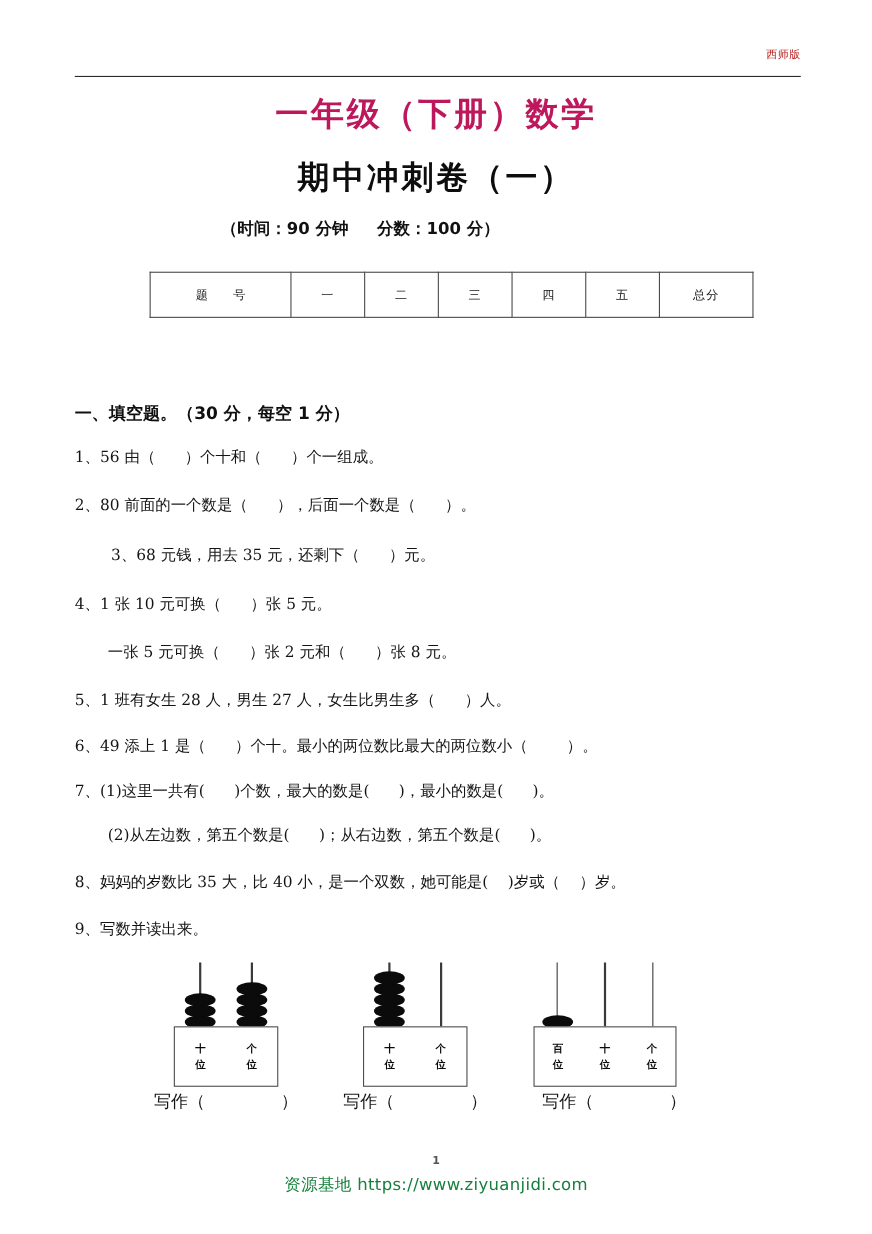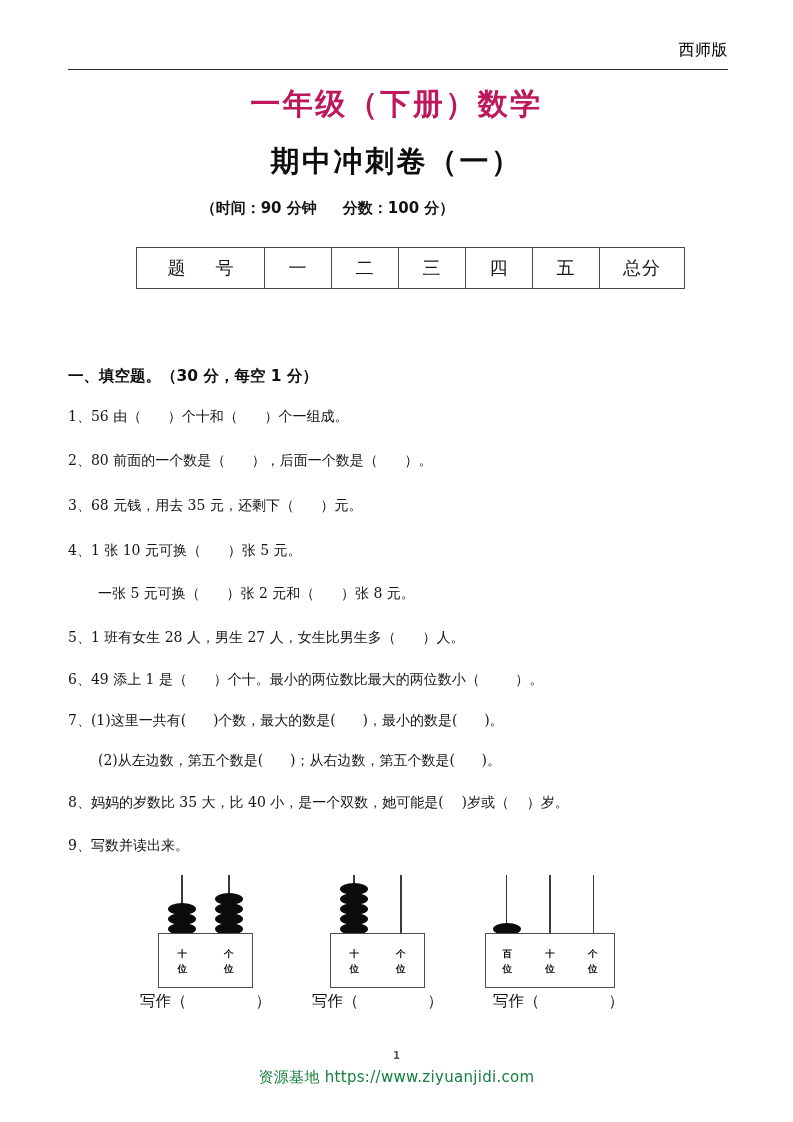--- a/index.html
+++ b/index.html
@@ -20,22 +20,22 @@
   
   .edition-wrap {
     position: absolute;
     top: 40px;
     left: 68px;
     width: 660px;
     text-align: right;
   }
   .edition {
     font-family: Liberation Mono, monospace;
-    font-size: 16px;
-    color: #000000;
+    font-size: 10px;
+    color: #b91c1c;
     letter-spacing: 0.5px;
   }
   .header-rule {
     position: absolute;
     top: 69px;
     left: 68px;
     width: 660px;
     height: 0;
     border-top: 1.4px solid #2a2a2a;
   }
@@ -86,21 +86,21 @@
     width: 548px;
     border-collapse: collapse;
     table-layout: fixed;
   }
   .score-table td {
     border: 1.2px solid #4a4a4a;
     height: 41px;
     text-align: center;
     vertical-align: middle;
     font-family: "DejaVu Serif", "Liberation Serif", serif;
-    font-size: 18px;
+    font-size: 11px;
     color: #151515;
     letter-spacing: 1px;
   }
   .score-table td.label-col { width: 128px; letter-spacing: 6px; text-indent: 6px; }
   .score-table td.num-col { width: 67px; }
   .score-table td.total-col { width: 85px; letter-spacing: 1px; }
 
   
   .section-heading {
     position: absolute;
@@ -227,21 +227,21 @@
       <td class="total-col">总分</td>
     </tr>
   </tbody>
 </table>
 
 <div class="section-heading">一、填空题。（30 分，每空 1 分）</div>
 
 <div id="questions-root">
     <div class="q" style="top: 408px;">1、56 由（      ）个十和（      ）个一组成。</div>
     <div class="q" style="top: 452px;">2、80 前面的一个数是（      ），后面一个数是（      ）。</div>
-    <div class="q" style="top: 497px;">3、68 元钱，用去 35 元，还剩下（      ）元。</div>
+    <div class="q" style="top: 497px; margin-left: 33px;">3、68 元钱，用去 35 元，还剩下（      ）元。</div>
     <div class="q" style="top: 542px;">4、1 张 10 元可换（      ）张 5 元。</div>
     <div class="q indent" style="top: 585px;">一张 5 元可换（      ）张 2 元和（      ）张 8 元。</div>
     <div class="q" style="top: 629px;">5、1 班有女生 28 人，男生 27 人，女生比男生多（      ）人。</div>
     <div class="q" style="top: 671px;">6、49 添上 1 是（      ）个十。最小的两位数比最大的两位数小（        ）。</div>
     <div class="q" style="top: 712px;">7、(1)这里一共有(      )个数，最大的数是(      )，最小的数是(      )。</div>
     <div class="q indent" style="top: 752px;">(2)从左边数，第五个数是(      )；从右边数，第五个数是(      )。</div>
     <div class="q" style="top: 794px;">8、妈妈的岁数比 35 大，比 40 小，是一个双数，她可能是(    )岁或（    ）岁。</div>
     <div class="q" style="top: 837px;">9、写数并读出来。</div>
   </div>
 

